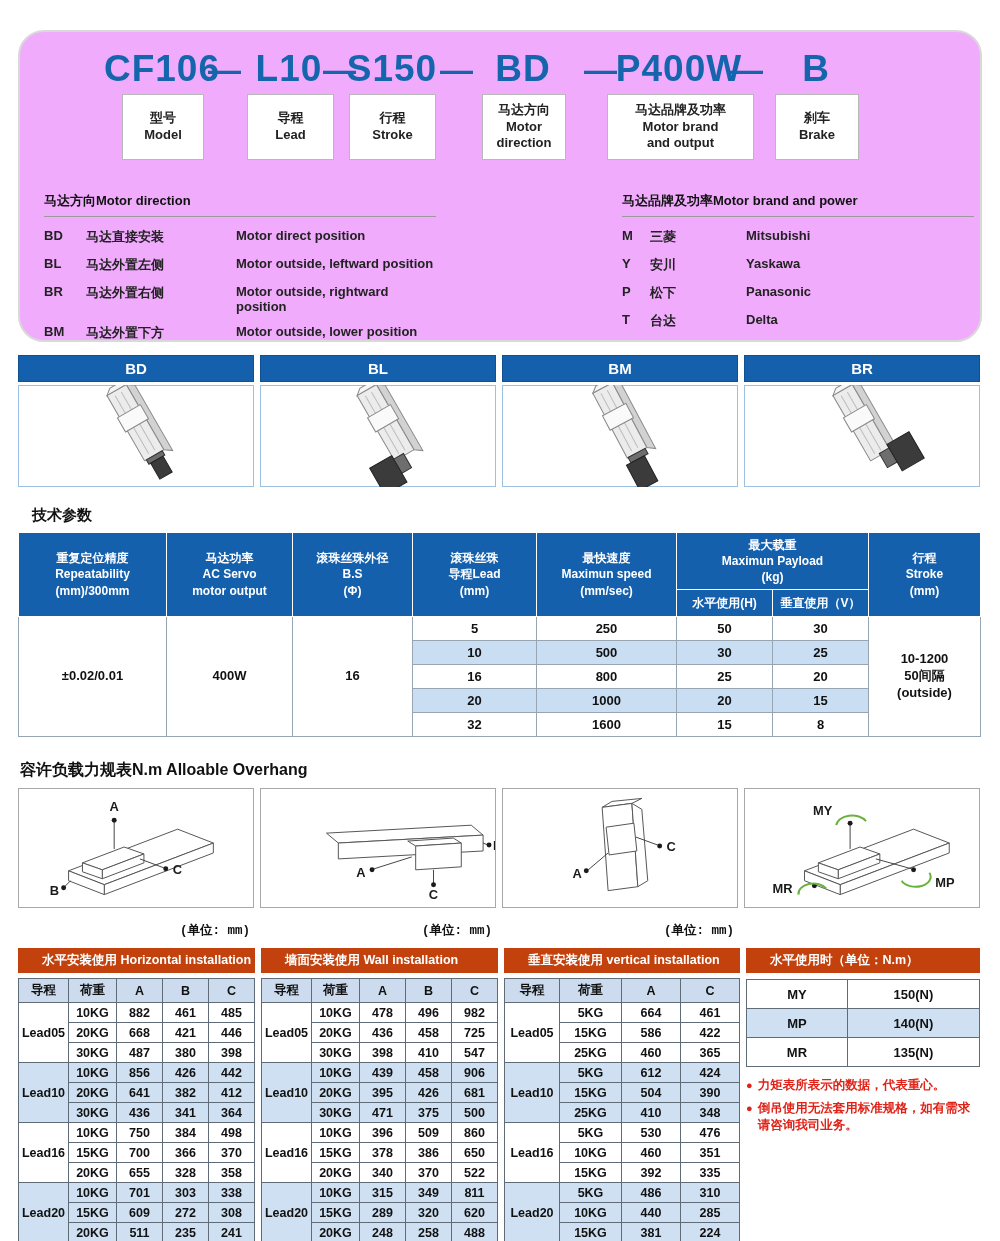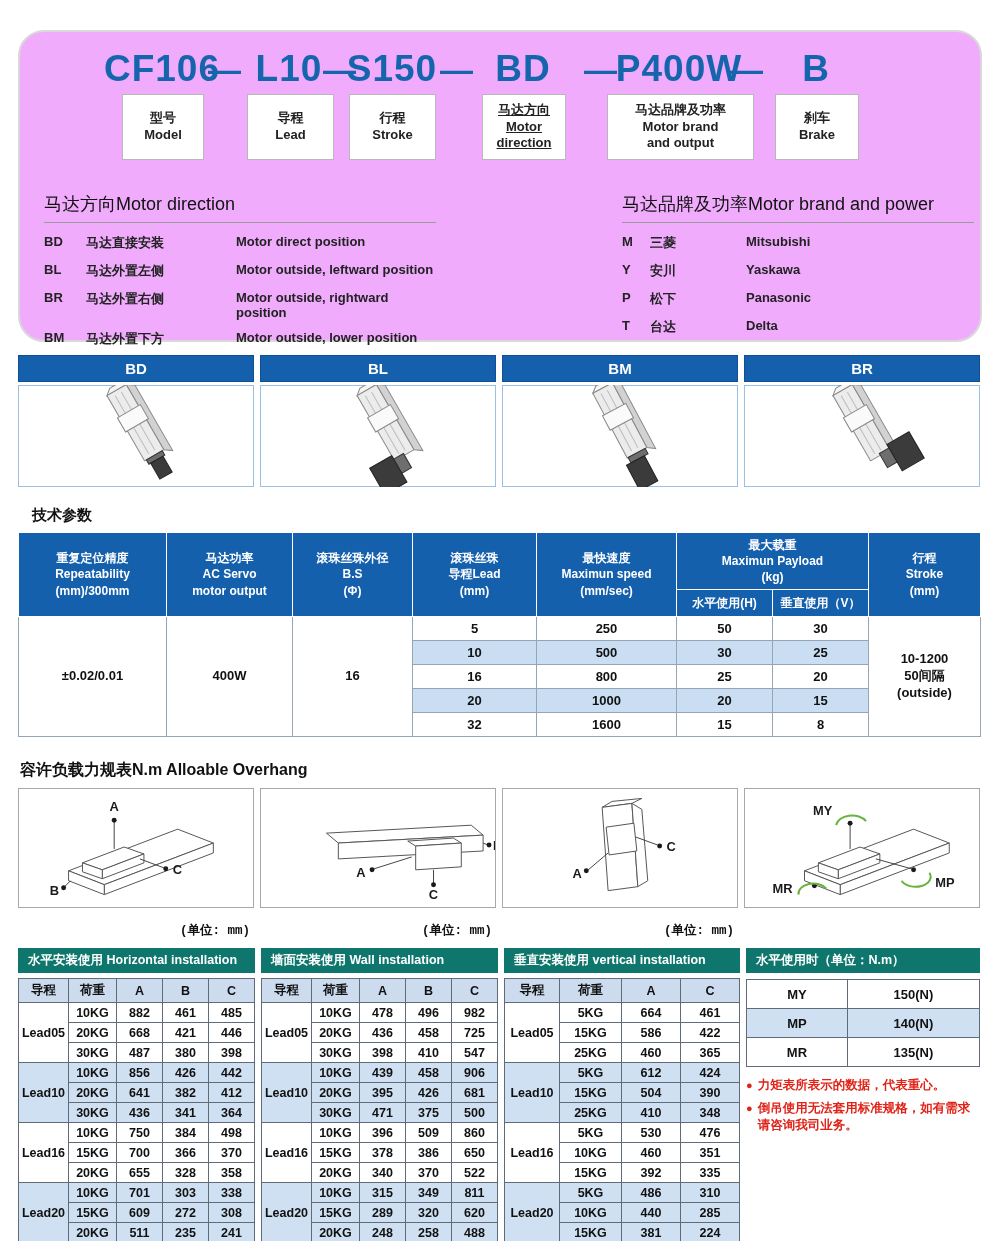--- a/index.html
+++ b/index.html
@@ -5,21 +5,21 @@
   html,body{margin:0;padding:0;background:#fff;}
   body{width:1000px;height:1241px;position:relative;font-family:"Liberation Sans","DejaVu Sans",sans-serif;color:#1a1a1a;overflow:hidden;}
 
   
   .top-box{position:absolute;left:18px;top:30px;width:960px;height:308px;border:2px solid #d9d9d9;border-radius:26px;background:#f0abfc;}
   .seg{position:absolute;top:16px;transform:translateX(-50%);color:#1565ad;font-weight:bold;font-size:37px;letter-spacing:1px;white-space:nowrap;}
   .seg.dash{font-size:33px;top:19px;}
   .mbox{position:absolute;top:62px;height:64px;border:1.5px solid #b8b8b8;background:#fff;display:flex;flex-direction:column;align-items:center;justify-content:center;font-size:13px;font-weight:600;color:#222;line-height:1.3;text-align:center;}
   .md-block{position:absolute;top:160px;left:24px;width:392px;}
   .mb-block{position:absolute;top:160px;left:602px;width:352px;}
-  .md-title{font-size:18px;font-weight:normal;color:#111;}
+  .md-title{font-size:13px;font-weight:bold;color:#111;}
   .md-rule{border-top:1.5px solid #9a9a9a;margin:6px 0 11px 0;}
   .md-grid{display:grid;grid-template-columns:42px 150px 1fr;row-gap:10px;font-size:13px;font-weight:600;color:#222;}
   .mb-grid{display:grid;grid-template-columns:28px 96px 1fr;row-gap:10px;font-size:13px;font-weight:600;color:#222;}
   .mcode{font-weight:700;}
 
   
   .views{position:absolute;left:18px;top:355px;width:962px;display:grid;grid-template-columns:repeat(4,1fr);column-gap:6px;}
   .view-head{background:#1560ad;border:1px solid #0f4f92;color:#fff;font-weight:bold;font-size:15px;text-align:center;padding:4px 0;}
   .view-body{border:1px solid #9cc0e4;margin-top:3px;height:100px;display:flex;align-items:center;justify-content:center;background:#fff;}
 
@@ -45,21 +45,21 @@
   .lbl{font:bold 13px "Liberation Sans",sans-serif;fill:#1a1a1a;}
   .dot{fill:#1a1a1a;}
   .leader{stroke:#444;stroke-width:1;fill:none;}
   .garc{stroke:#6ab23e;stroke-width:2;fill:none;}
 
   .units{position:absolute;left:18px;top:922px;width:962px;display:grid;grid-template-columns:repeat(4,1fr);column-gap:6px;font-size:12.5px;font-weight:bold;color:#111;}
   .units span{text-align:right;padding-right:4px;font-family:Liberation Mono, monospace;}
 
   
   .bottom{position:absolute;left:18px;top:948px;width:962px;display:grid;grid-template-columns:repeat(4,1fr);column-gap:6px;align-items:start;}
-  .bt-title{background:#0f766e;color:#fff;font-size:12.5px;font-weight:bold;padding:4px 0 4px 10px;white-space:nowrap;overflow:hidden;}
+  .bt-title{background:#c2410c;color:#fff;font-size:12.5px;font-weight:bold;padding:4px 0 4px 24px;white-space:nowrap;overflow:hidden;}
   .bt-table{width:100%;border-collapse:collapse;margin-top:5px;table-layout:fixed;}
   .bt-table th{background:#ccdcee;border:1px solid #5f6b77;font-size:12.5px;font-weight:bold;height:23px;padding:0;color:#111;}
   .bt-table td{border:1px solid #5f6b77;font-size:12.5px;font-weight:bold;text-align:center;height:19px;padding:0;background:#fff;color:#111;}
   .bt-table tr.gstripe td{background:#cfe0f2;}
   .tq-table{width:100%;border-collapse:collapse;margin-top:6px;table-layout:fixed;}
   .tq-table td{border:1px solid #5f6b77;font-size:13px;font-weight:bold;text-align:center;height:26px;background:#fff;color:#111;}
   .tq-table tr.gstripe td{background:#cfe0f2;}
   .notes{margin-top:10px;color:#e02318;font-size:12.5px;font-weight:bold;line-height:1.4;}
   .note{display:flex;gap:5px;margin-bottom:5px;}
   .note .nb{font-size:11px;padding-top:1px;}
@@ -96,21 +96,21 @@
         <div>Model</div>
       </div>
       <div class="mbox" style="left: 227px; width: 85px;">
         <div>导程</div>
         <div>Lead</div>
       </div>
       <div class="mbox" style="left: 329px; width: 85px;">
         <div>行程</div>
         <div>Stroke</div>
       </div>
-      <div class="mbox" style="left: 462px; width: 82px; text-decoration: underline;">
+      <div class="mbox" style="left: 462px; width: 82px;">
         <div>马达方向</div>
         <div>Motor</div>
         <div>direction</div>
       </div>
       <div class="mbox" style="left: 587px; width: 145px;">
         <div>马达品牌及功率</div>
         <div>Motor brand</div>
         <div>and output</div>
       </div>
       <div class="mbox" style="left: 755px; width: 82px;">

